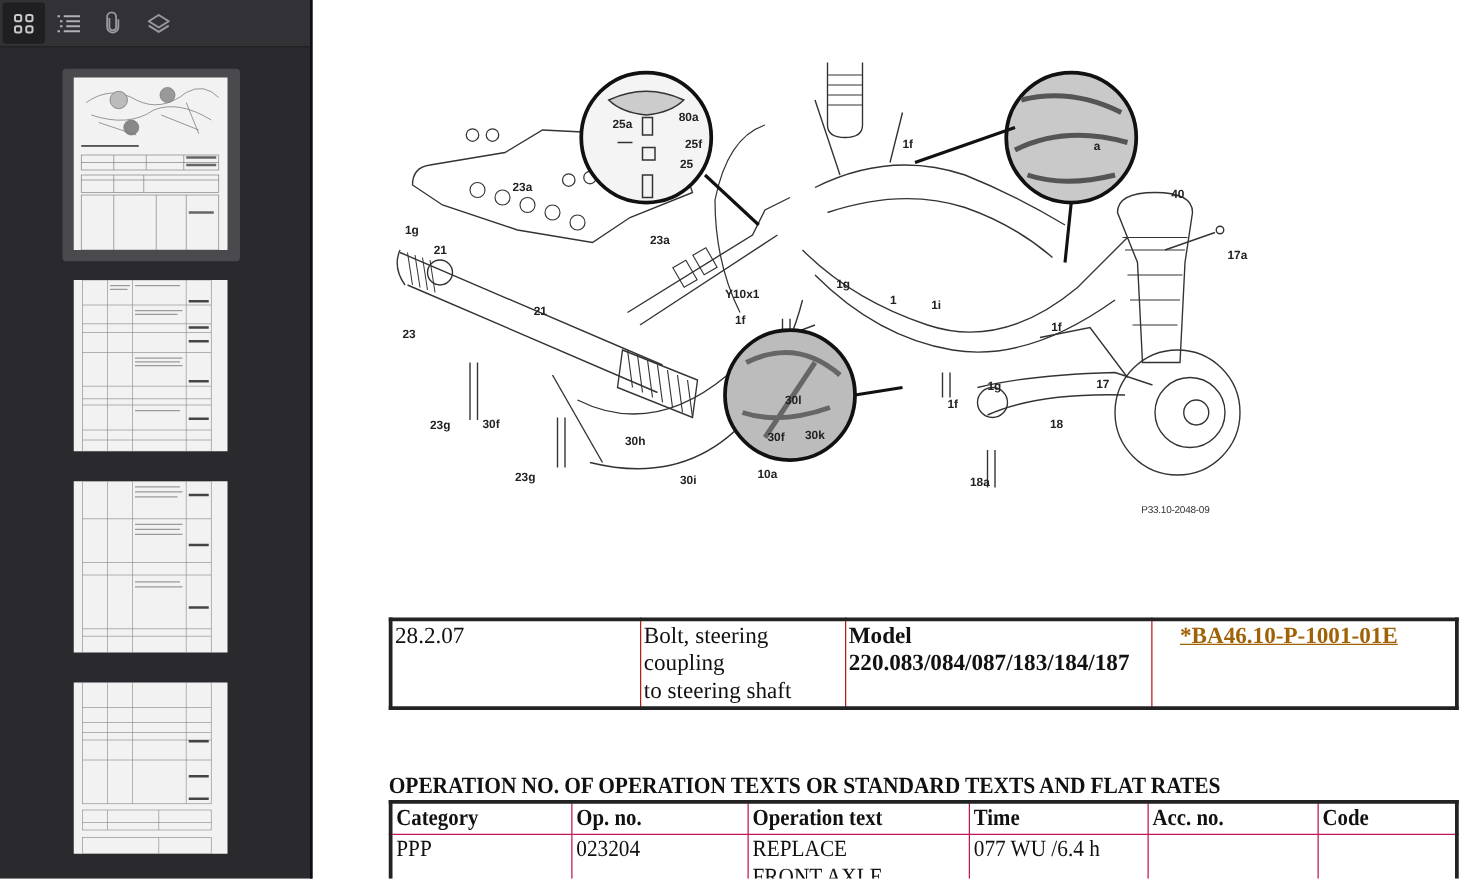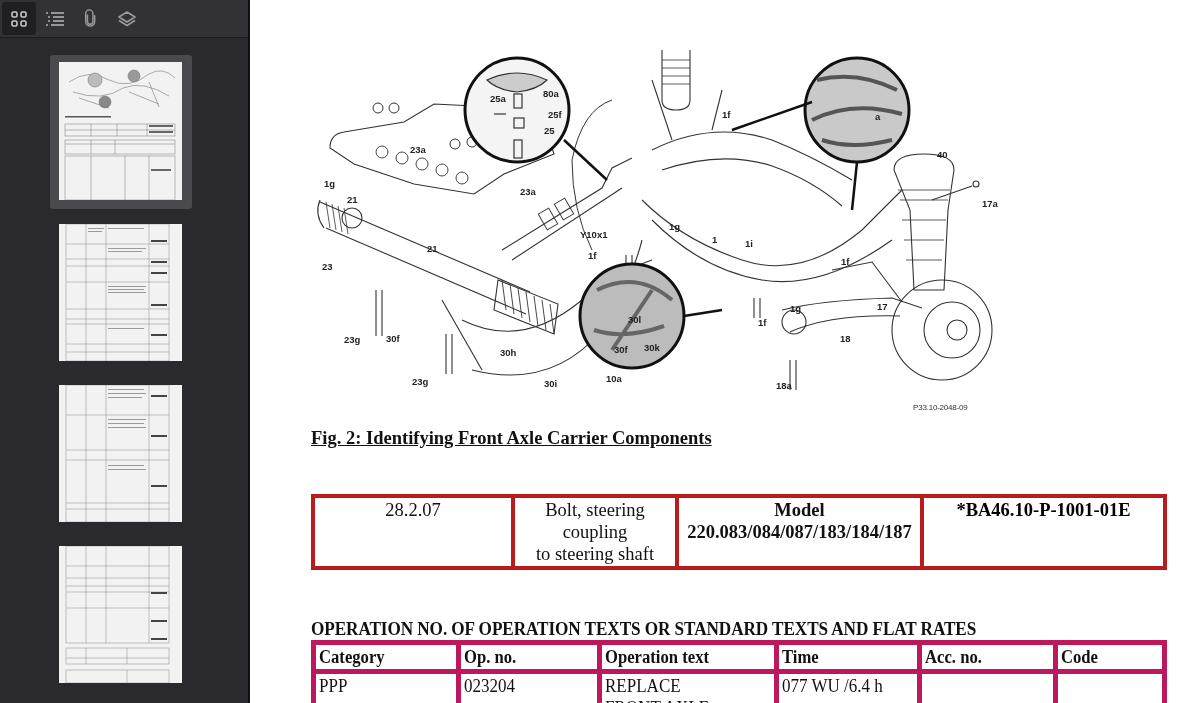--- a/index.html
+++ b/index.html
@@ -21,29 +21,29 @@
   
   .doc { position: absolute; left: 252px; top: 0; width: 935px; height: 703px; background: #ffffff; overflow: hidden; }
   .figure { position: absolute; left: 60px; top: 40px; width: 700px; height: 380px; }
   .fig-code { position: absolute; left: 661px; top: 403px; font-family: "Liberation Sans", sans-serif; font-size: 8px; color: #333; letter-spacing: -0.2px; }
   .fig-caption { position: absolute; left: 59px; top: 428px; font-size: 18.5px; font-weight: bold; text-decoration: underline; color: #111; white-space: nowrap; }
   .section-title { position: absolute; left: 59px; font-size: 18.5px; font-weight: bold; color: #111; white-space: nowrap; }
   .mod-title { top: 473px; }
   .op-title { top: 619px; transform: scaleX(0.93); transform-origin: left top; letter-spacing: -0.1px; }
 
   table.mod { position: absolute; left: 59px; top: 494px; width: 856px; border-collapse: collapse; border: 3px solid #222; border-right-width: 3px; font-size: 18.5px; color: #111; }
-  table.mod td { border: 4px solid #b91c1c; vertical-align: top; padding: 1px 2px; line-height: 22px; text-align: center; }
+  table.mod td { border: 1px solid #b91c1c; vertical-align: top; padding: 1px 2px; line-height: 22px; }
   table.mod td.c1 { width: 200px; }
   table.mod td.c2 { width: 164px; }
   table.mod td.c3 { width: 245px; font-weight: bold; }
   table.mod td.c4 { font-weight: bold; }
-  .doc-link { color: #000000; cursor: pointer; }
+  .doc-link { text-decoration: underline; color: #a16207; cursor: pointer; margin-left: 20px; }
 
   table.op { position: absolute; left: 59px; top: 640px; width: 856px; border-collapse: collapse; border: 3px solid #222; font-size: 18.5px; color: #111; }
-  table.op th, table.op td { border: 5px solid #be185d; text-align: left; vertical-align: top; padding: 1px 3px; line-height: 22px; }
+  table.op th, table.op td { border: 1px solid #be185d; text-align: left; vertical-align: top; padding: 1px 3px; line-height: 22px; }
   table.op th { font-weight: bold; transform-origin: left; }
   table.op th span { display: inline-block; transform: scaleX(0.9); transform-origin: left; white-space: nowrap; }
   table.op td span { display: inline-block; transform: scaleX(0.92); transform-origin: left; }
   .cw1 { width: 145px; } .cw2 { width: 141px; margin-top: 18px; } .cw3 { width: 177px; } .cw4 { width: 143px; } .cw5 { width: 136px; margin-top: 40px; }
 
   .callout { font-family: "Liberation Sans", sans-serif; font-size: 9.5px; font-weight: bold; fill: #222; }
 </style>
 </head>
 <body>
 
@@ -355,21 +355,20 @@
         <text x="464" y="349">18a</text>
       <text x="316" y="283">30l</text>
         <text x="302" y="313">30f</text>
         <text x="332" y="311">30k</text>
       <text x="563" y="80">a</text>
     </g>
   </svg>
 
   <div class="fig-code">P33.10-2048-09</div>
 
-  <div class="fig-caption">Fig. 2: Identifying Front Axle Carrier Components</div>
 
 
   <table class="mod">
     <tbody>
         <tr>
       <td class="c1">28.2.07</td>
       <td class="c2">
         <div>Bolt, steering coupling</div>
         <div>to steering shaft</div>
       </td>

